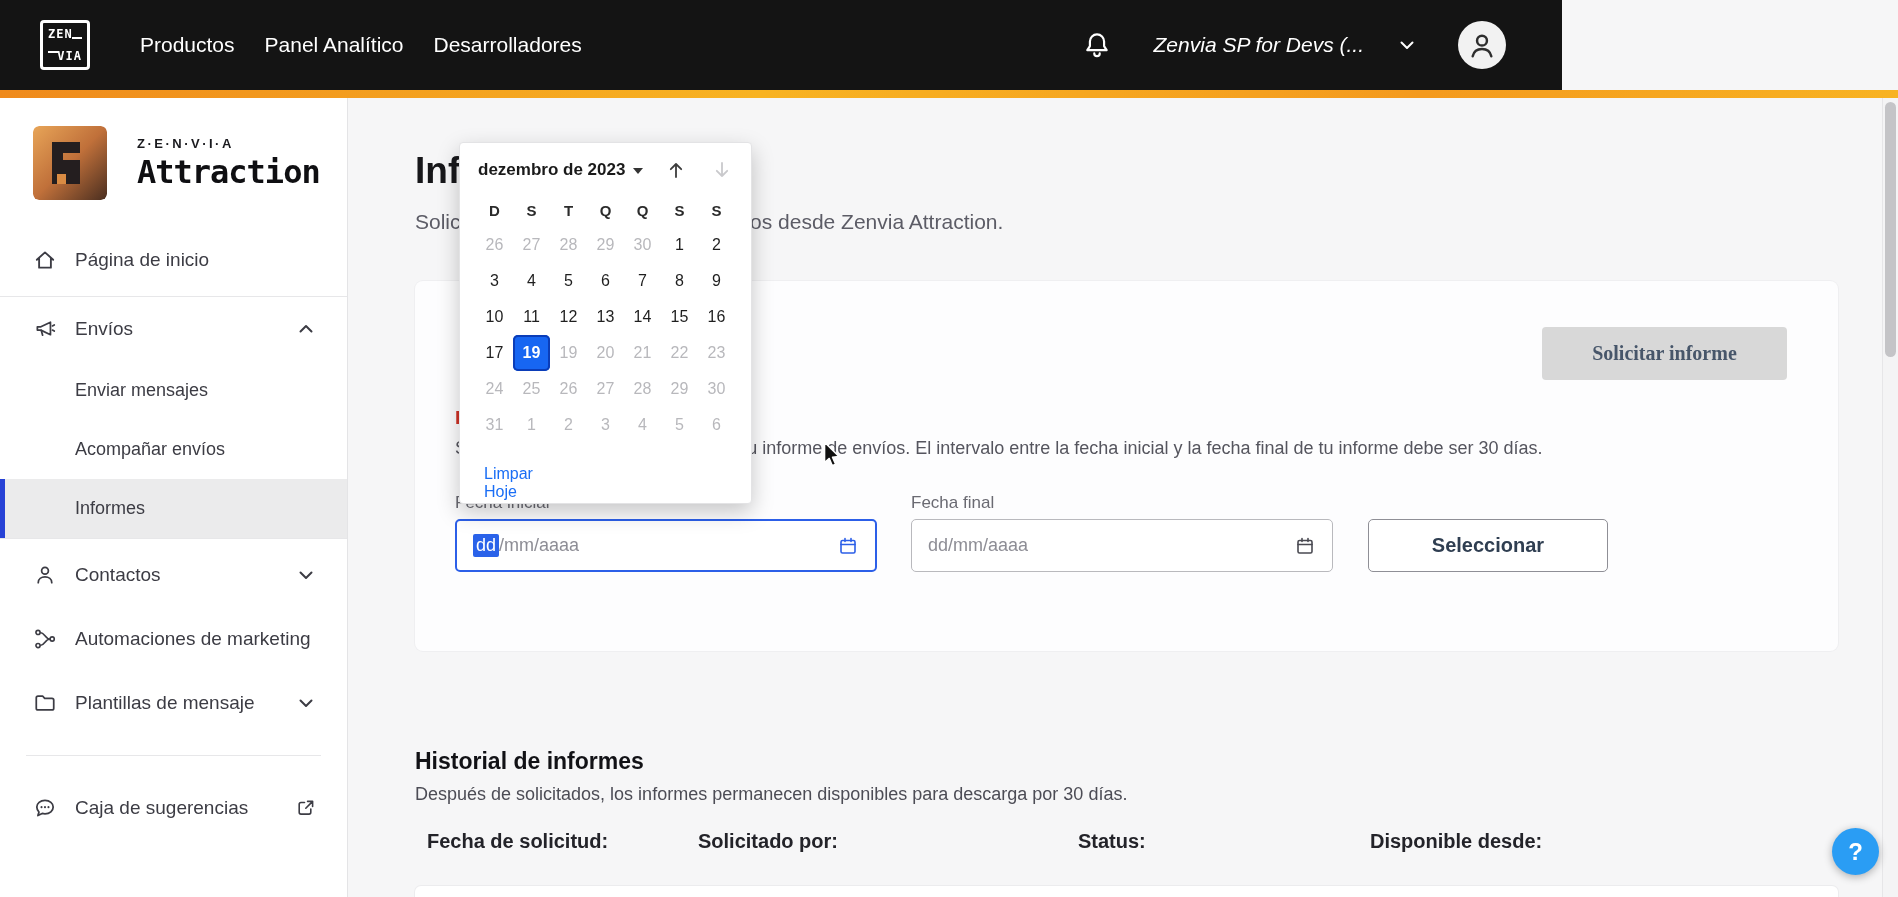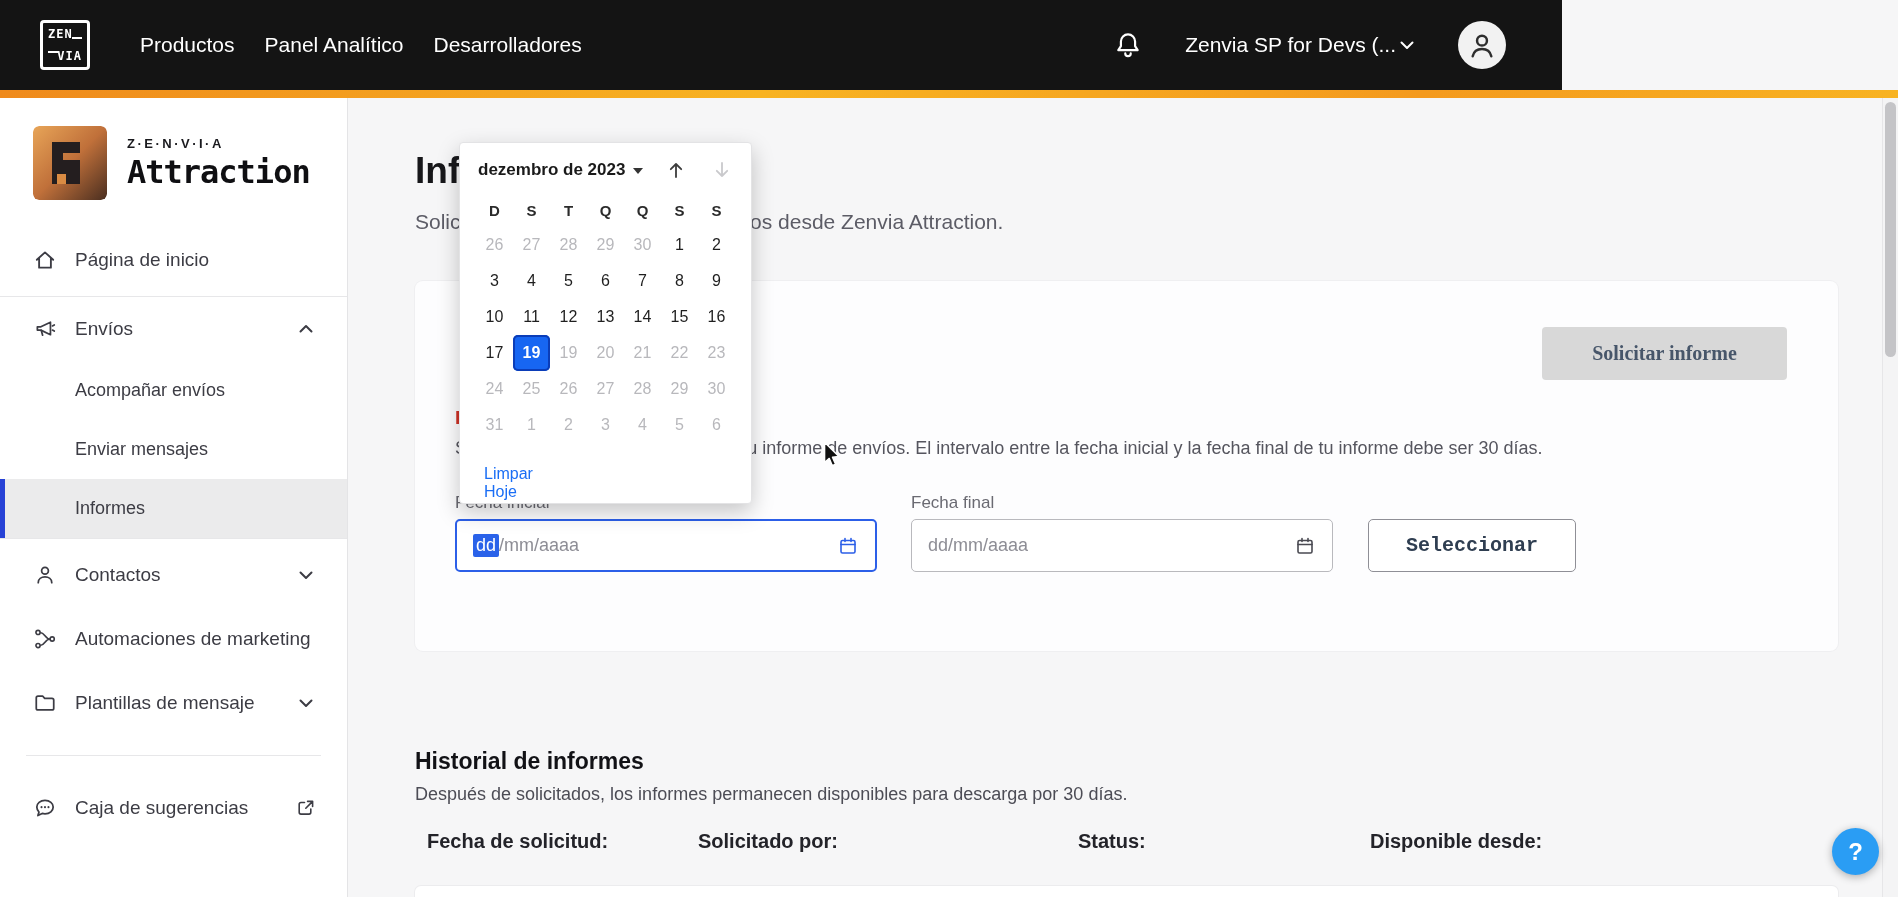--- a/index.html
+++ b/index.html
@@ -16,36 +16,36 @@
               position:relative; color:#fff; font-family:"DejaVu Sans Mono", monospace; flex:none; cursor:pointer; }
   .logo-zen { position:absolute; top:4px; left:5px; font-size:12px; font-weight:bold; letter-spacing:1px; }
   .logo-via { position:absolute; bottom:4px; right:5px; font-size:12px; font-weight:bold; letter-spacing:1px; }
   .logo-box::before { content:""; position:absolute; top:14px; right:5px; width:10px; height:2px; background:#fff; }
   .logo-box::after  { content:""; position:absolute; bottom:14px; left:5px; width:10px; height:2px; background:#fff; }
   .nav-links { display:flex; gap:30px; margin-left:50px; }
   .nav-link { color:#fff; font-size:21px; font-weight:500; cursor:pointer; white-space:nowrap; }
   .topnav-right { margin-left:auto; display:flex; align-items:center; margin-right:56px; color:#fff; }
   .bell-wrap { width:30px; height:30px; margin-right:42px; cursor:pointer; color:#fff; }
   .bell-wrap svg, .s-icon svg, .s-chevron svg, .s-trailing svg, .cal-icon svg { width:100%; height:100%; display:block; }
-  .account { display:flex; align-items:center; gap:0; cursor:pointer; margin-right:40px; }
+  .account { display:flex; align-items:center; gap:32px; cursor:pointer; margin-right:40px;font-style:italic; }
   .account-label { font-size:21px; white-space:nowrap; }
   .acct-chevron { width:22px; height:22px; color:#fff; }
   .acct-chevron svg { width:100%; height:100%; }
   .avatar { width:48px; height:48px; border-radius:50%; background:#f2f2f2; display:flex;
             align-items:center; justify-content:center; cursor:pointer; }
   .avatar svg { width:32px; height:32px; }
 
   
   .accentbar { position:fixed; top:90px; left:0; width:1898px; height:8px; z-index:49;
                background:linear-gradient(90deg,#ef8a1c 0%, #f8b322 40%, #f49a1e 75%, #f8b322 100%); }
 
   
   .sidebar { position:fixed; top:98px; left:0; width:348px; height:799px; background:#fff;
              border-right:1px solid #e4e4e6; z-index:20; }
-  .brand { display:flex; align-items:center; gap:20px; padding:28px 0 24px 33px; }
+  .brand { display:flex; align-items:center; gap:30px; padding:28px 0 24px 33px; }
   .brand-thumb { width:74px; height:74px; border-radius:6px; overflow:hidden; flex:none; }
   .brand-thumb svg { display:block; }
   .brand-word { font-size:13px; letter-spacing:2.5px; color:#1a1a1e; font-weight:600; }
   .brand-product { font-size:32px; font-family:"DejaVu Sans Mono", monospace; font-weight:bold;
                    color:#0f0f12; letter-spacing:-1px; margin-top:2px; }
   .side-nav { margin-top:4px; }
   .side-item { display:flex; align-items:center; height:64px; padding:0 30px 0 33px;
                color:#3c3c44; font-size:19px; cursor:pointer; position:relative; }
   .side-item .s-icon { width:24px; height:24px; margin-right:18px; color:#3c3c44; flex:none; }
   .side-item.sub { padding-left:75px; height:59px; font-size:18px; }
@@ -70,23 +70,23 @@
   .label-start { left:40px; }
   .label-end { left:496px; }
   .date-input { position:absolute; top:238px; height:53px; width:422px; background:#fff; border-radius:5px;
                 display:flex; align-items:center; padding:0 16px; font-size:18px; color:#8d8d95; cursor:text; }
   .input-start { left:40px; border:2px solid #2c5fe8; }
   .input-end { left:496px; border:1px solid #b9b9bd; }
   .dd-sel { background:#2a62e9; color:#fff; padding:1px 3px; border-radius:2px; }
   .cal-icon { margin-left:auto; width:22px; height:22px; cursor:pointer; }
   .input-start .cal-icon { color:#2c5fe8; }
   .input-end .cal-icon { color:#4a4a52; }
-  .select-btn { position:absolute; left:953px; top:238px; width:208px; height:53px; background:#fff;
+  .select-btn { position:absolute; left:953px; top:238px; width:240px; height:53px; background:#fff;
                 border:1px solid #8f8f96; border-radius:5px; font-size:20px; font-weight:bold; color:#2f3e51;
-                cursor:pointer; font-family:Liberation Mono, monospace; }
+                cursor:pointer; font-family:Liberation Sans, sans-serif; }
 
   .hist-title { position:absolute; left:67px; top:650px; font-size:23px; font-weight:bold; color:#121216; }
   .hist-sub { position:absolute; left:67px; top:686px; font-size:18px; color:#4c4c55; }
   .hist-header { position:absolute; left:0; top:732px; width:1534px; height:30px; }
   .hist-col { position:absolute; top:0; font-size:20px; font-weight:bold; color:#232329; white-space:nowrap; }
   .hist-row { position:absolute; left:67px; top:788px; width:1423px; height:60px; background:#fff;
               border-radius:6px 6px 0 0; box-shadow:0 0 0 1px #ececee; }
 
   
   .calendar-pop { position:absolute; left:111px; top:44px; width:293px; background:#fff;
@@ -199,24 +199,24 @@
             </svg>
           </span>
           <span class="s-label">Envíos</span>
           <span class="s-chevron">
             <svg viewBox="0 0 22 22">
               <path d="M5.5 13.5 L11 8 L16.5 13.5" fill="none" stroke="currentColor" stroke-width="2" stroke-linecap="round" stroke-linejoin="round"></path>
             </svg>
           </span>
         </div>
         <div class="side-item sub">
-          <span class="s-label">Acompañar envíos</span>
+          <span class="s-label">Enviar mensajes</span>
         </div>
         <div class="side-item sub">
-          <span class="s-label">Enviar mensajes</span>
+          <span class="s-label">Acompañar envíos</span>
         </div>
         <div class="side-item sub selected">
           <span class="s-label">Informes</span>
         </div>
       </div>
       <div class="side-item">
         <span class="s-icon">
           <svg viewBox="0 0 22 22">
             <circle cx="11" cy="7.2" r="3.1" fill="none" stroke="currentColor" stroke-width="1.6"></circle>
             <path d="M4.8 18 c0 -3.4 2.8 -5.2 6.2 -5.2 s6.2 1.8 6.2 5.2" fill="none" stroke="currentColor" stroke-width="1.6" stroke-linecap="round"></path>

